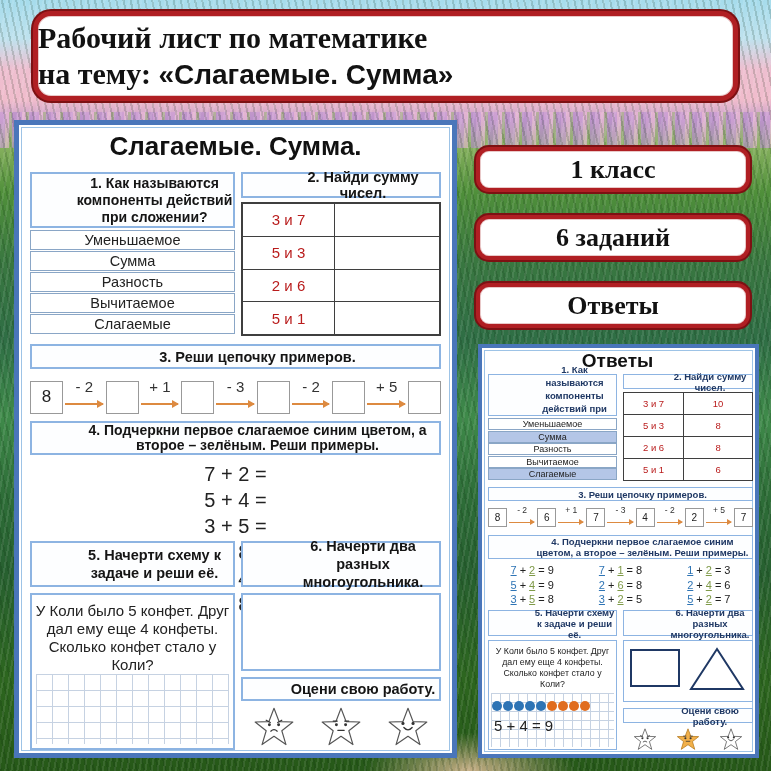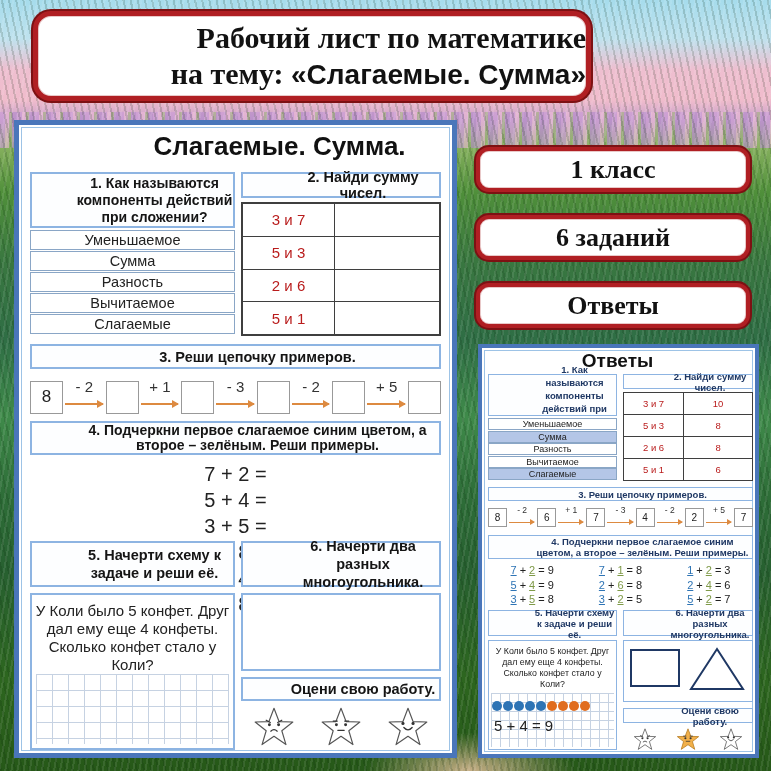--- a/index.html
+++ b/index.html
@@ -12,42 +12,42 @@
       repeating-linear-gradient(100deg, rgba(255,255,255,.09) 0 2px, rgba(0,0,0,0) 2px 6px),
       repeating-linear-gradient(78deg, rgba(8,38,10,.16) 0 2px, rgba(0,0,0,0) 2px 7px),
       repeating-linear-gradient(90deg, rgba(203,156,214,.65) 0 5px, rgba(236,186,214,.6) 5px 9px, rgba(148,178,108,.5) 9px 12px, rgba(178,136,202,.6) 12px 17px) 0 112px / 100% 36px no-repeat,
       radial-gradient(ellipse 150px 55px at 61% 100%, #c7af86 0%, rgba(199,175,134,0) 70%),
       linear-gradient(180deg,#a6dcec 0%, #bfe2ee 5%, #eebfd0 9%, #f0bccc 13%, #c9a2cc 15.5%, #86b05e 19%, #4f8f3a 25%, #397740 34%, #2f6e45 44%, #3f8a4a 54%, #2e6e38 64%, #276030 74%, #2d661f 88%, #265818 100%);
   }
 
   
   .redbox { position:absolute; background:#fff; border:5px solid #b01f23; border-radius:18px;
     box-shadow:0 0 0 2px #7d1113, inset 0 0 0 1px #e9c9c9; }
-  .banner { left:33px; top:11px; width:558px; height:90px; text-align:right;
+  .banner { left:33px; top:11px; width:705px; height:90px; text-align:left;
     display:flex; flex-direction:column; justify-content:center; gap:2px; }
   .banner .l1 { font-family:"Liberation Serif", serif; font-weight:bold; font-size:30px; color:#121212; }
   .banner .l2 { font-family:"Liberation Serif", serif; font-weight:bold; font-size:30px; color:#121212; }
   .banner .l2 .topic { font-family:"Liberation Sans", sans-serif; font-size:28px; font-weight:bold; }
   .badge { left:476px; width:274px; height:45px; border-width:4px; border-radius:13px;
     display:flex; align-items:center; justify-content:center;
     font-family:"Liberation Serif", serif; font-weight:bold; font-size:26px; color:#121212; }
   .badge.b1 { top:147px; } .badge.b2 { top:215px; } .badge.b3 { top:283px; }
 
   
   .card { position:absolute; background:#fff; border:5px solid #4a76ba;
     box-shadow: inset 0 0 0 2px #fff, inset 0 0 0 3px #9dc3e6; }
   .main-card { left:14px; top:120px; width:443px; height:638px; }
   .ans-card  { left:478px; top:344px; width:281px; height:414px; border-width:4px; }
 
   .abs { position:absolute; }
   .hdr { position:absolute; border:2px solid #8db4e2; background:#fdfeff; color:#151515;
     font-weight:bold; text-align:center; display:flex; align-items:center; justify-content:center;padding-left:44px; }
   .ahdr { border-width:1px; color:#1f3864; }
 
-  .ws-title { left:0; top:6px; width:433px; text-align:center; font-size:26px; font-weight:bold; color:#111;margin-left:44px; }
+  .ws-title { left:0; top:6px; width:433px; text-align:center; font-size:26px; font-weight:bold; color:#111; }
 
   .t1row { border:1px solid #8aa6c6; background:#fff; text-align:center; font-size:14.5px;
     color:#222; height:19.5px; line-height:18px; margin-bottom:1.5px; }
 
   .ntable { border:2px solid #3f3f3f; background:#fff; display:flex; flex-direction:column; }
   .ntable .trow { flex:1; display:flex; border-bottom:1px solid #3f3f3f; }
   .ntable .trow:last-child { border-bottom:none; }
   .ntable .tc { display:flex; align-items:center; justify-content:center; color:#b91c1c; }
   .ntable .tc.c1 { width:47%; border-right:1px solid #3f3f3f; }
   .ntable .tc.c2 { width:53%; }

